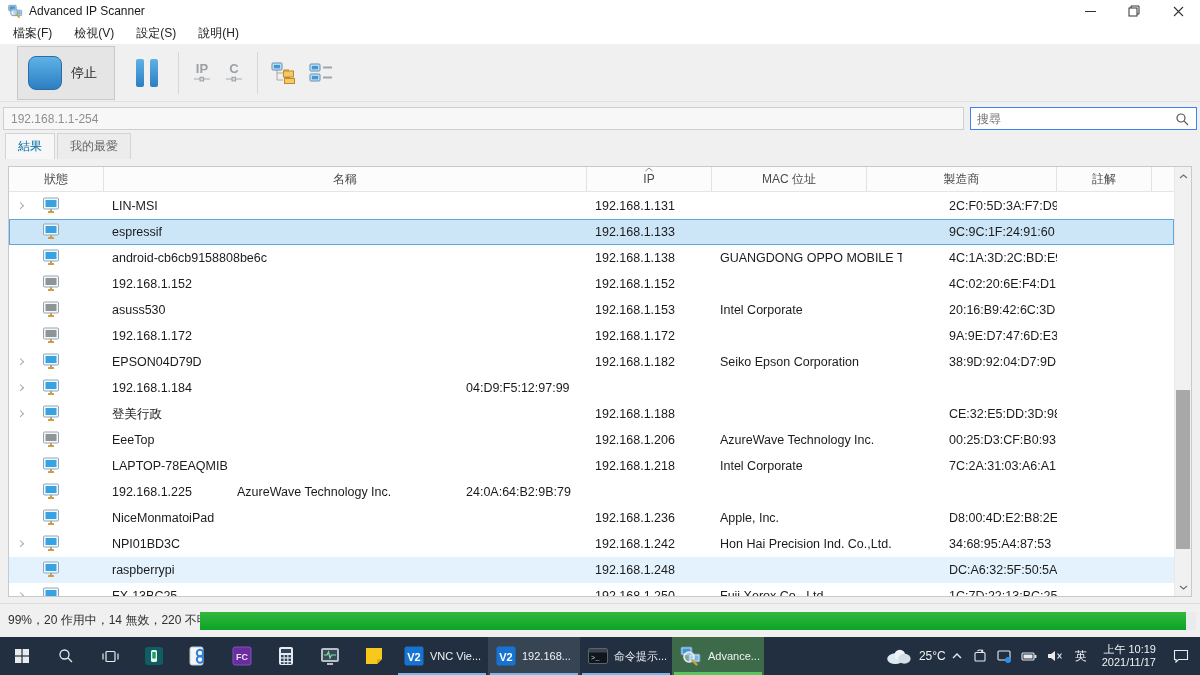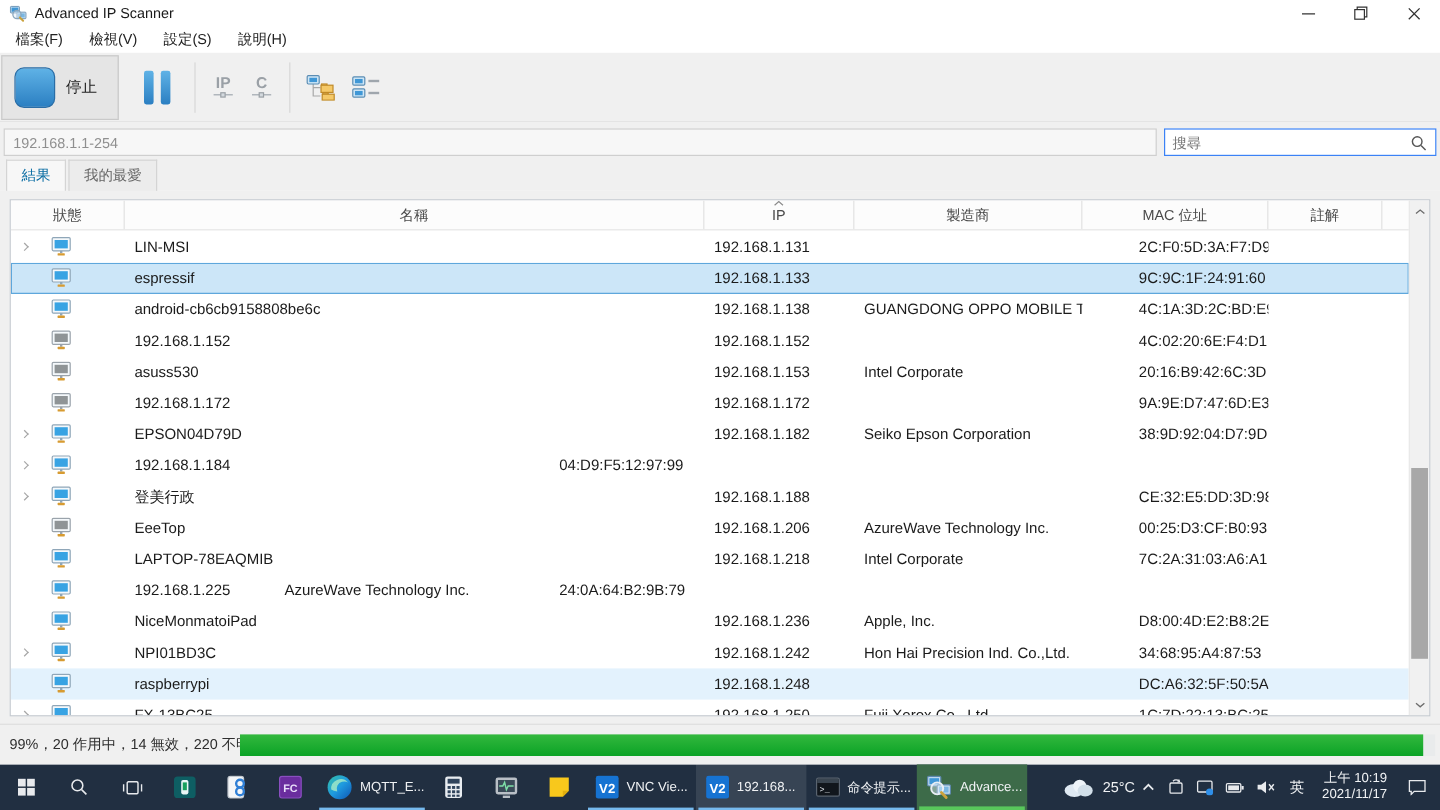--- a/index.html
+++ b/index.html
@@ -12,21 +12,21 @@
   .win-title{font-size:12px;color:#1a1a1a}
   .win-controls{margin-left:auto;display:flex;height:100%}
   .win-btn{width:44px;display:flex;align-items:center;justify-content:center;color:#333}
 
   
   .menubar{height:22px;background:#fff;display:flex;align-items:center;padding-left:2px}
   .menu-item{font-size:12px;color:#222;padding:2px 11px;cursor:default}
 
   
   .toolbar{height:58px;background:#f0f0f0;border-bottom:1px solid #e2e2e2;display:flex;align-items:center}
-  .stop-btn{width:98px;height:54px;margin-left:1px;background:#e5e5e5;border:1px solid #c9c9c9;display:flex;align-items:center}
+  .stop-btn{width:98px;height:54px;margin-left:17px;background:#e5e5e5;border:1px solid #c9c9c9;display:flex;align-items:center}
   .stop-square{width:34px;height:34px;border-radius:8px;margin:0 9px 0 10px;background:linear-gradient(#5fb2e6,#2b7fc2);border:1px solid #2a6da6}
   .stop-label{font-size:13px;color:#222}
   .pause-btn{width:48px;height:54px;display:flex;align-items:center;justify-content:center;gap:6px;margin-left:8px}
   .pause-bar{width:8px;height:28px;border-radius:2px;background:linear-gradient(#5fb2e6,#2b7fc2)}
   .tsep{width:1px;height:42px;background:#d7d7d7;margin:0 7px}
   .opt-btn{width:32px;height:52px;display:flex;align-items:center;justify-content:center}
 
   
   .addrbar{height:33px;background:#f0f0f0;display:flex;align-items:center;padding:0 3px}
   .range-input{flex:1;height:23px;background:#f7f7f7;border:1px solid #cfcfcf;color:#8f8f8f;font-size:12px;padding:0 7px;margin-right:6px;outline:none}
@@ -203,25 +203,25 @@
         </div>
         <div class="th col-w1">
           <span>名稱</span>
         </div>
         <div class="th col-w2">
           <span>IP</span>
           <span class="sort-caret"><svg width="9" height="5" viewBox="0 0 9 5">
               <polyline points="1,4 4.5,1 8,4" fill="none" stroke="#8a8a8a" stroke-width="1"></polyline>
             </svg></span>
         </div>
+        <div class="th col-w4">
+          <span>MAC 位址</span>
+        </div>
         <div class="th col-w3">
           <span>製造商</span>
-        </div>
-        <div class="th col-w4">
-          <span>MAC 位址</span>
         </div>
         <div class="th col-w5">
           <span>註解</span>
         </div>
       </div>
     <div class="rows" id="rows">
         <div class="row">
           <div class="cell c-status">
             <span class="expander"></span>
             <span class="monitor"><svg width="18" height="17" viewBox="0 0 18 17">
@@ -538,37 +538,20 @@
           </svg>
         </span>
       </div>
       <div class="tb-btn icon-only">
         <span class="tb-ic">
           <svg width="20" height="20" viewBox="0 0 20 20">
             <rect x="1" y="1" width="18" height="18" rx="2" fill="#6a2d9e" stroke="#8a4fc0"></rect>
             <text x="10" y="14" font-size="9" font-weight="bold" fill="#e9defa" text-anchor="middle" font-family="Liberation Sans,sans-serif">FC</text>
           </svg>
         </span>
-      </div>
-      <div class="tb-btn labeled">
-        <span class="tb-ic">
-          <svg width="22" height="22" viewBox="0 0 22 22">
-            <defs>
-              <linearGradient id="eg1" x1="0" y1="0" x2="1" y2="1">
-                <stop offset="0" stop-color="#35c1a5"></stop>
-                <stop offset="0.5" stop-color="#1e9ae0"></stop>
-                <stop offset="1" stop-color="#0f56b3"></stop>
-              </linearGradient>
-            </defs>
-            <circle cx="11" cy="11" r="10" fill="url(#eg1)"></circle>
-            <path d="M4 13 a8 8 0 0 1 14-6 q-2-1-5-0.5 a6 6 0 0 0-4 8 q-3 0-5-1.5z" fill="#9fe8c8" opacity="0.85"></path>
-          </svg>
-        </span>
-        <span class="tb-label">MQTT_E...</span>
-        <span class="tb-underline"></span>
       </div>
       <div class="tb-btn icon-only">
         <span class="tb-ic">
           <svg width="20" height="20" viewBox="0 0 20 20">
             <rect x="3" y="1" width="14" height="18" rx="2" fill="#e8ecf0"></rect>
             <rect x="5" y="3" width="10" height="4" fill="#30445c"></rect>
             <g fill="#30445c">
               <rect x="5" y="9" width="2.6" height="2.4"></rect>
               <rect x="8.7" y="9" width="2.6" height="2.4"></rect>
               <rect x="12.4" y="9" width="2.6" height="2.4"></rect>

